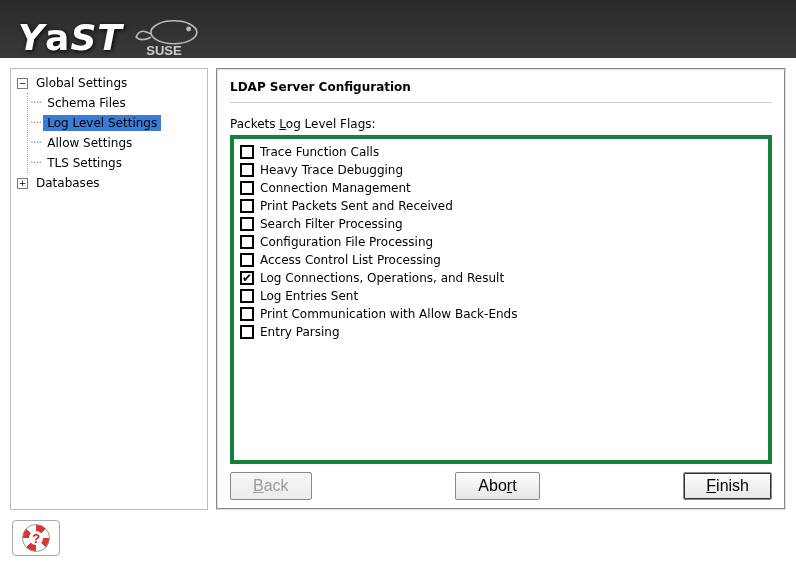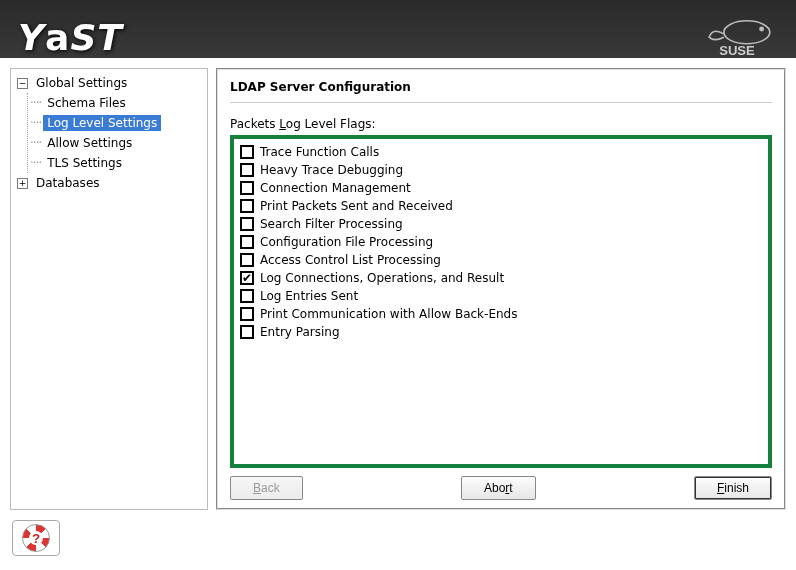--- a/index.html
+++ b/index.html
@@ -4,40 +4,40 @@
 <style>
   * { box-sizing: border-box; margin: 0; padding: 0; }
   body {
     width: 796px; height: 570px;
     background: linear-gradient(to bottom, #2e2e2e 0%, #3a3a3a 8%, #ffffff 8%, #ffffff 100%);
     font-family: "DejaVu Sans", "Liberation Sans", Arial, sans-serif;
     font-size: 12px; color: #000; overflow: hidden; position: relative;
   }
   .top-banner {
     height: 75px; background: linear-gradient(to bottom, #2a2a2a, #3d3d3d);
-    position: relative; display: flex; align-items: center; justify-content: space-between;
+    position: relative; display: flex; align-items: center; 
     padding: 0 18px;
   }
   .yast-logo { color: #fff; font-size: 36px; font-weight: bold; font-style: italic; letter-spacing: 1px; text-shadow: 1px 1px 4px #000; }
   .yast-logo .a { font-style: normal; }
   .suse-logo { width: 82px; height: 42px; position: relative; }
   .suse-logo svg { width: 100%; height: 100%; }
   .main-area {
     position: absolute; top: 58px; left: 0; right: 0; bottom: 0;
     background: #fff; display: flex; flex-direction: column;
   }
   .content-row { flex: 1; display: flex; gap: 8px; padding: 10px 10px 0 10px; }
   .sidebar {
     width: 198px; border: 1px solid #bcbcbc; background: #fff;
     padding: 4px 0;
   }
   .tree-node { display: flex; align-items: center; padding: 2px 4px 2px 6px; white-space: nowrap; cursor: default; }
   .tree-toggle { width: 11px; height: 11px; border: 1px solid #7a7a7a; display: inline-flex; align-items: center; justify-content: center; font-size: 9px; line-height: 1; margin-right: 4px; background: #fff; cursor: pointer; }
   .tree-label { padding: 1px 4px; }
-  .tree-label.selected { background: #3a7bd5; color: #ffffff; }
+  .tree-label.selected { background: #3a7bd5; color: #000000; }
   .tree-children { margin-left: 16px; border-left: 1px dotted #aaa; padding-left: 2px; }
   .tree-children .tree-node { padding-left: 0; }
   .tree-children .tree-node::before { content: "····"; color: #999; letter-spacing: -1px; margin-right: 2px; }
 
   .panel {
     flex: 1; border: 2px groove #ddd; background: #fff; padding: 10px 12px 8px 12px;
     display: flex; flex-direction: column; position: relative;
   }
   .panel-title { font-weight: bold; font-size: 12px; margin-bottom: 8px; }
   .hr { border: 0; border-top: 1px solid #ccc; margin-bottom: 14px; }
@@ -54,21 +54,21 @@
   }
   .checkbox.checked::after { content: "✔"; font-size: 12px; line-height: 1; color: #000; }
   .check-item .lbl { cursor: default; }
 
   .button-row {
     display: flex; align-items: center; justify-content: space-between;
     padding: 10px 12px 14px 12px; gap: 8px;
   }
   .btn {
     border: 1px solid #888; background: linear-gradient(#fdfdfd, #e6e6e6);
-    padding: 4px 22px; font-size: 12px; cursor: pointer; border-radius: 2px;
+    padding: 4px 22px; font-size: 16px; cursor: pointer; border-radius: 2px;
     min-width: 72px; text-align: center;
   }
   .btn.disabled { color: #9a9a9a; cursor: default; background: linear-gradient(#f6f6f6,#ececec); }
   .btn.default { box-shadow: 0 0 0 1px #333 inset; }
   .help-btn {
     width: 48px; height: 36px; border: 1px solid #aaa; border-radius: 4px;
     background: #fff; display: inline-flex; align-items: center; justify-content: center;
     cursor: pointer;
   }
   .help-icon {

